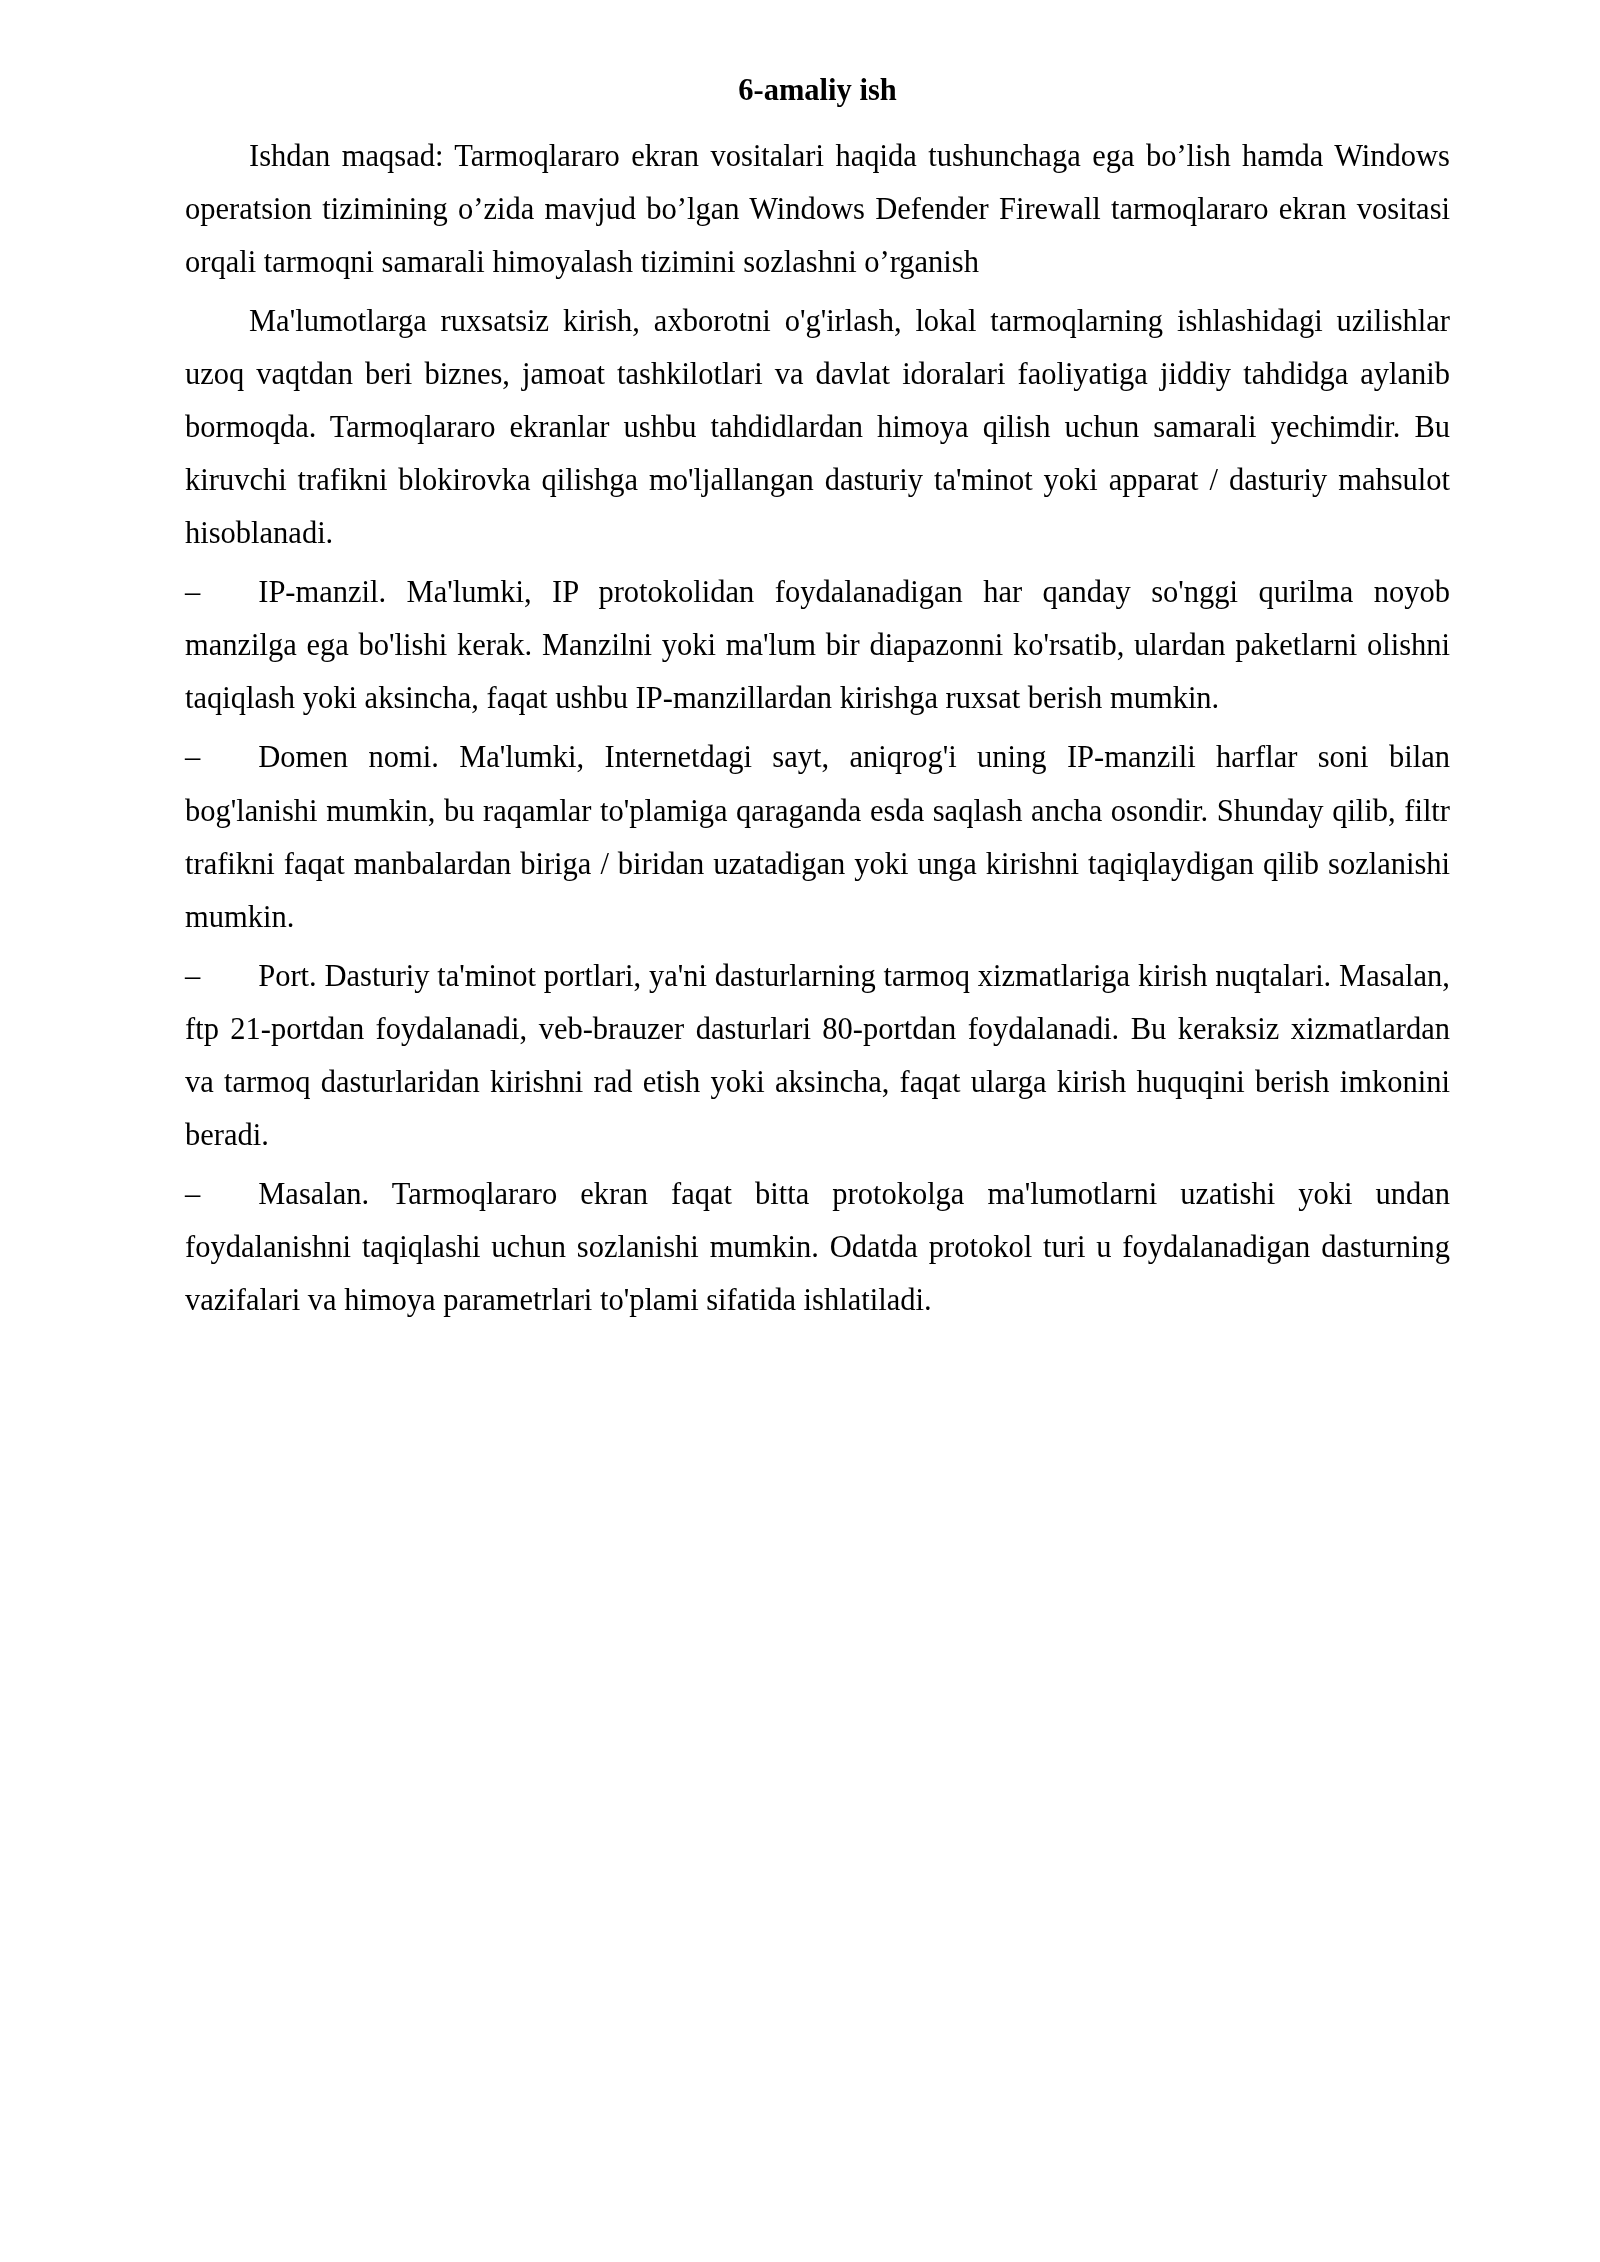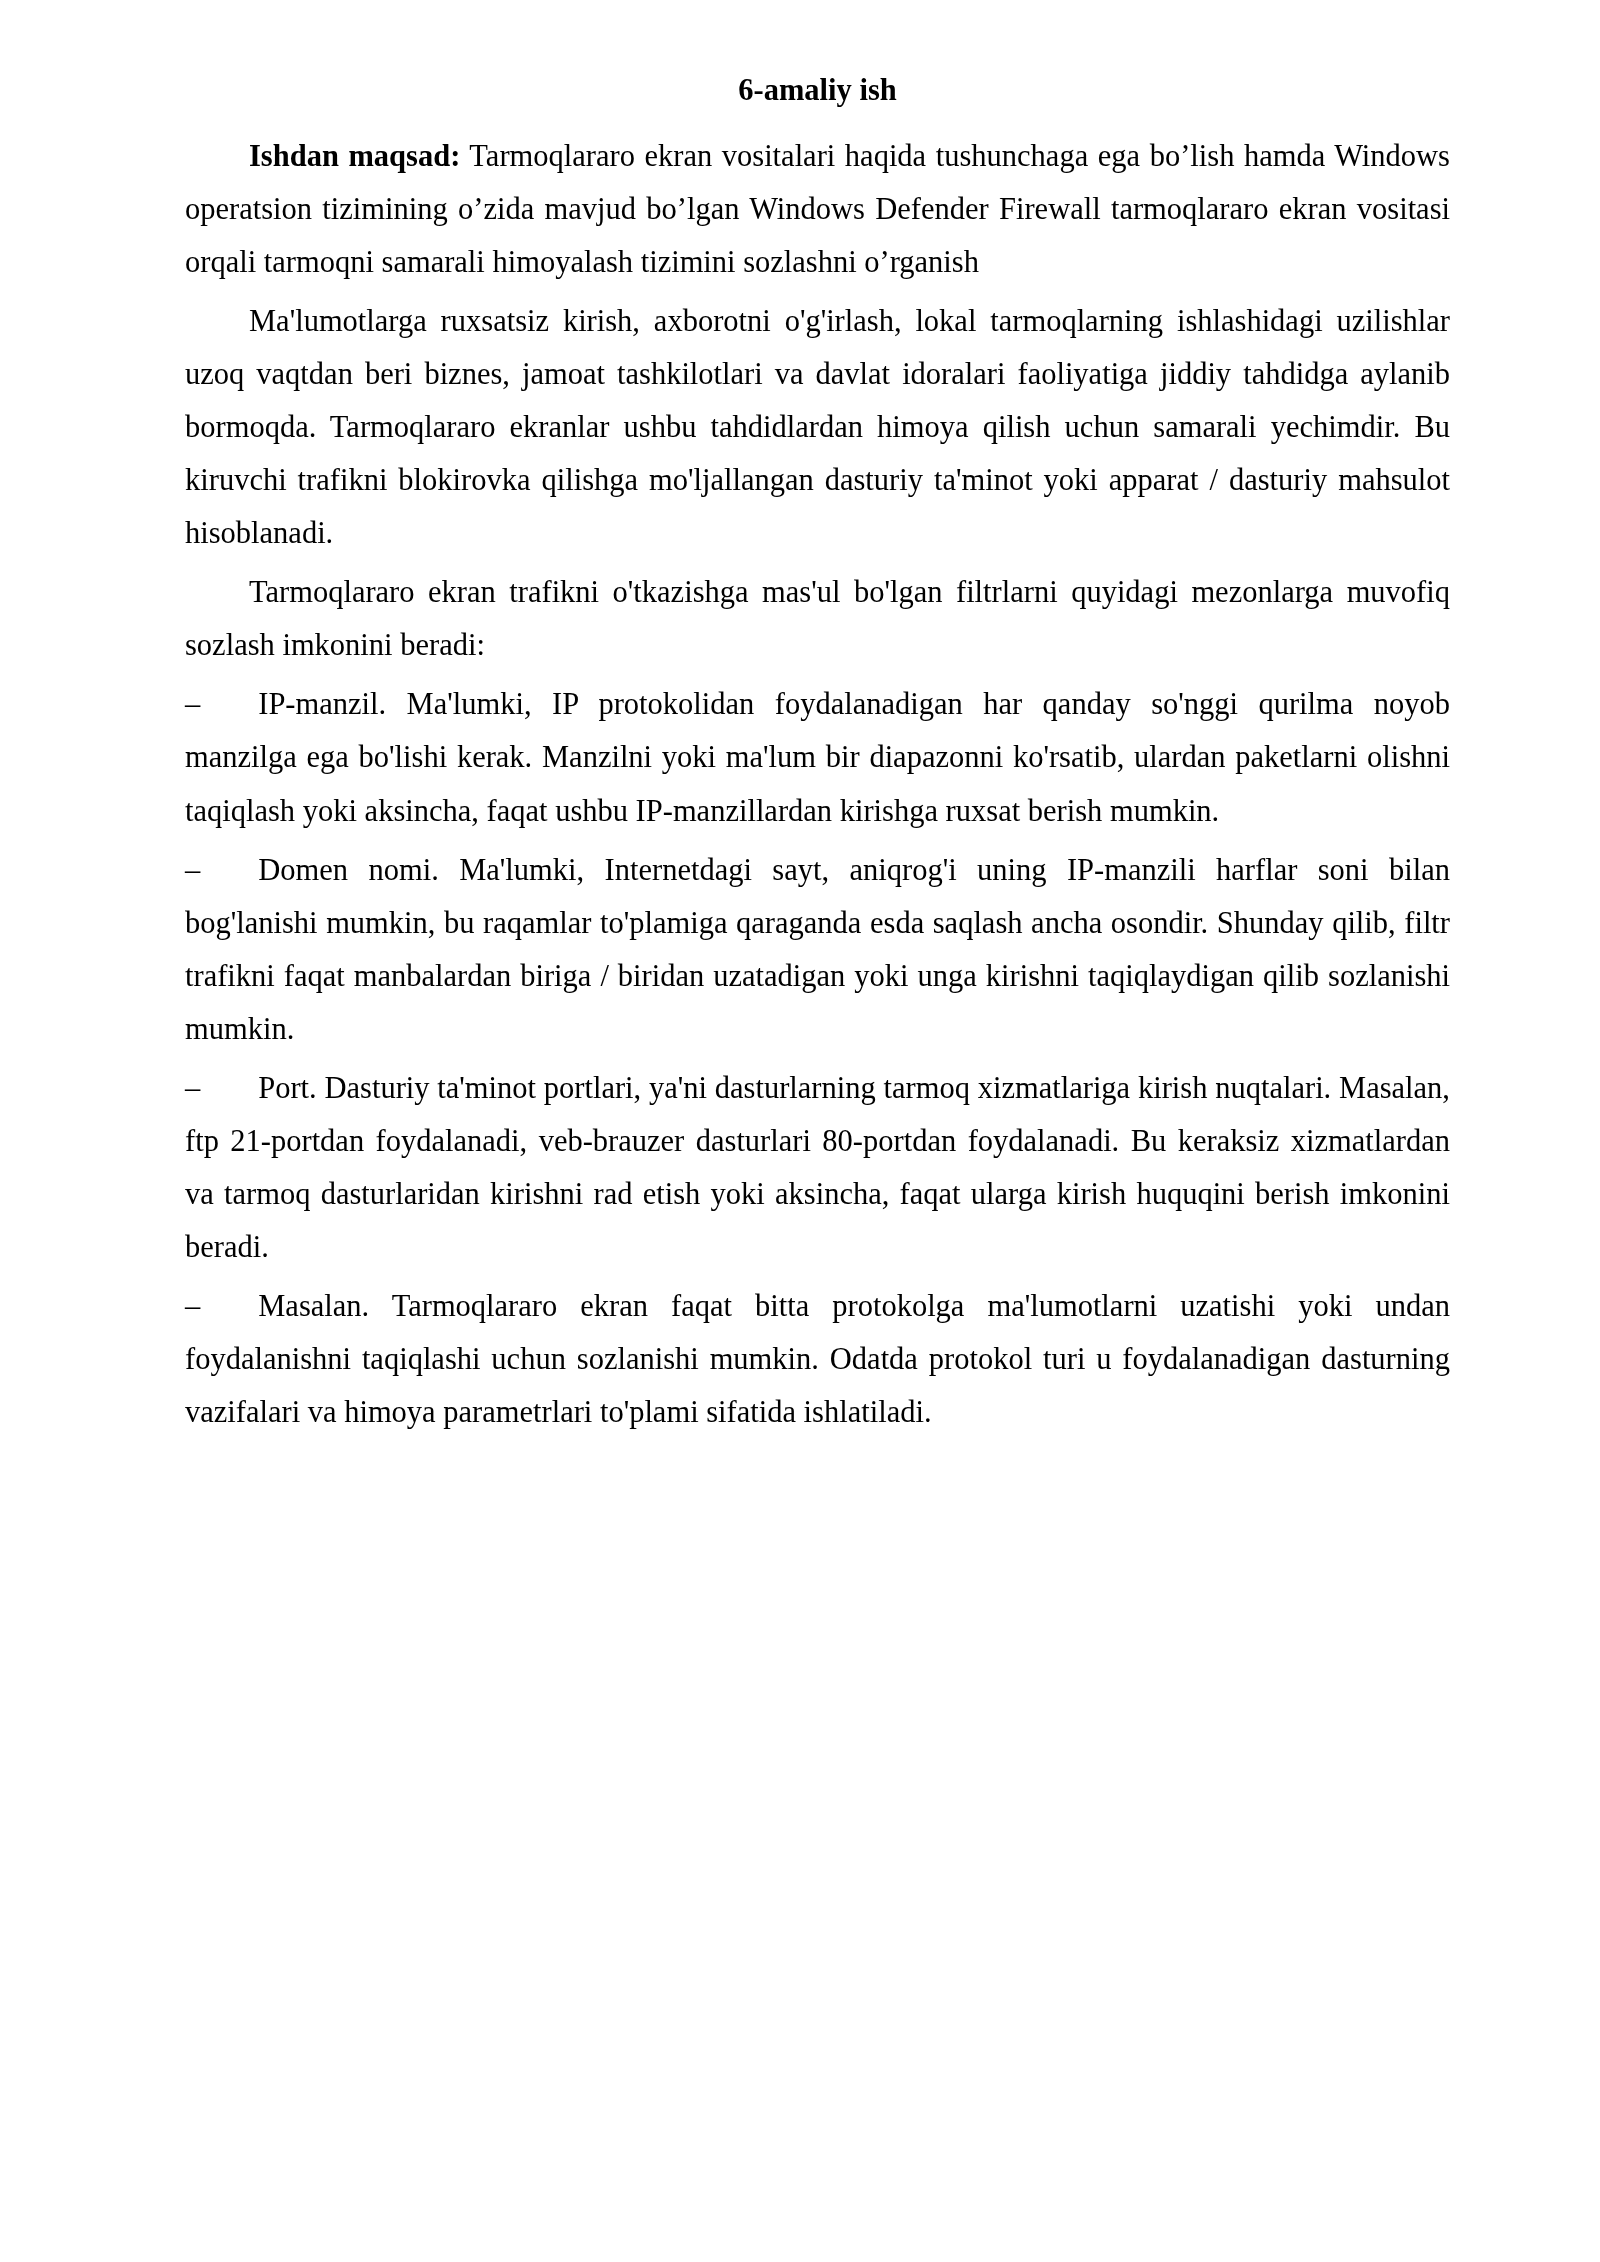--- a/index.html
+++ b/index.html
@@ -62,38 +62,37 @@
   .bullet .dash {
     display: inline-block;
   }
   .bullet .gap {
     display: inline-block;
     width: 58px;
   }
   .term {
   }
   .lead {
-    font-weight: bold;
+    font-weight: normal;
   }
 </style>
 </head>
 <body>
 
 <div class="page">
   <div class="doc-body">
 
     <h1 class="heading heading-main">6-amaliy ish</h1>
 
 
     <p class="para"><span class="lead">Ishdan maqsad:</span><span> Tarmoqlararo ekran vositalari haqida tushunchaga ega bo’lish hamda Windows operatsion tizimining o’zida mavjud bo’lgan Windows Defender Firewall tarmoqlararo ekran vositasi orqali tarmoqni samarali himoyalash tizimini sozlashni o’rganish</span></p>
 
 
     <p class="para">Ma'lumotlarga ruxsatsiz kirish, axborotni o'g'irlash, lokal tarmoqlarning ishlashidagi uzilishlar uzoq vaqtdan beri biznes, jamoat tashkilotlari va davlat idoralari faoliyatiga jiddiy tahdidga aylanib bormoqda. Tarmoqlararo ekranlar ushbu tahdidlardan himoya qilish uchun samarali yechimdir. Bu kiruvchi trafikni blokirovka qilishga mo'ljallangan dasturiy ta'minot yoki apparat / dasturiy mahsulot hisoblanadi.</p>
 
-    <p class="para">Tarmoqlararo ekran trafikni o'tkazishga mas'ul bo'lgan filtrlarni quyidagi mezonlarga muvofiq sozlash imkonini beradi:</p>
 
     <p class="bullet"><span class="dash">–</span><span class="gap"></span><span class="term">IP-manzil</span><span>. Ma'lumki, IP protokolidan foydalanadigan har qanday so'nggi qurilma noyob manzilga ega bo'lishi kerak. Manzilni yoki ma'lum bir diapazonni ko'rsatib, ulardan paketlarni olishni taqiqlash yoki aksincha, faqat ushbu IP-manzillardan kirishga ruxsat berish mumkin.</span></p>
 
     <p class="bullet"><span class="dash">–</span><span class="gap"></span><span class="term">Domen nomi</span><span>. Ma'lumki, Internetdagi sayt, aniqrog'i uning IP-manzili harflar soni bilan bog'lanishi mumkin, bu raqamlar to'plamiga qaraganda esda saqlash ancha osondir. Shunday qilib, filtr trafikni faqat manbalardan biriga / biridan uzatadigan yoki unga kirishni taqiqlaydigan qilib sozlanishi mumkin.</span></p>
 
     <p class="bullet"><span class="dash">–</span><span class="gap"></span><span class="term">Port</span><span>. Dasturiy ta'minot portlari, ya'ni dasturlarning tarmoq xizmatlariga kirish nuqtalari. Masalan, ftp 21-portdan foydalanadi, veb-brauzer dasturlari 80-portdan foydalanadi. Bu keraksiz xizmatlardan va tarmoq dasturlaridan kirishni rad etish yoki aksincha, faqat ularga kirish huquqini berish imkonini beradi.</span></p>
 
     <p class="bullet last"><span class="dash">–</span><span class="gap"></span><span class="term">Masalan</span><span>. Tarmoqlararo ekran faqat bitta protokolga ma'lumotlarni uzatishi yoki undan foydalanishni taqiqlashi uchun sozlanishi mumkin. Odatda protokol turi u foydalanadigan dasturning vazifalari va himoya parametrlari to'plami sifatida ishlatiladi.</span></p>
 
   </div>

